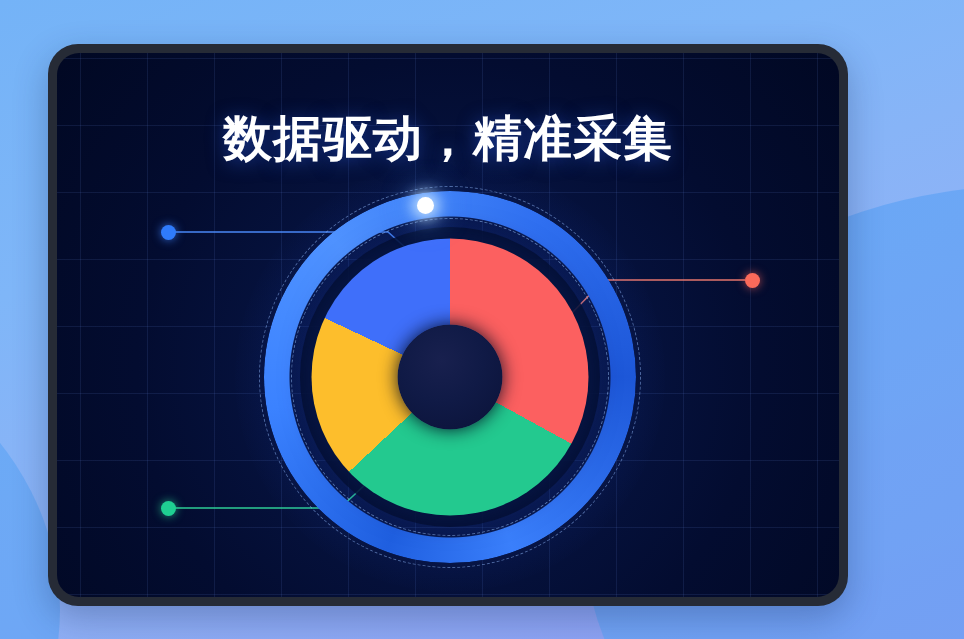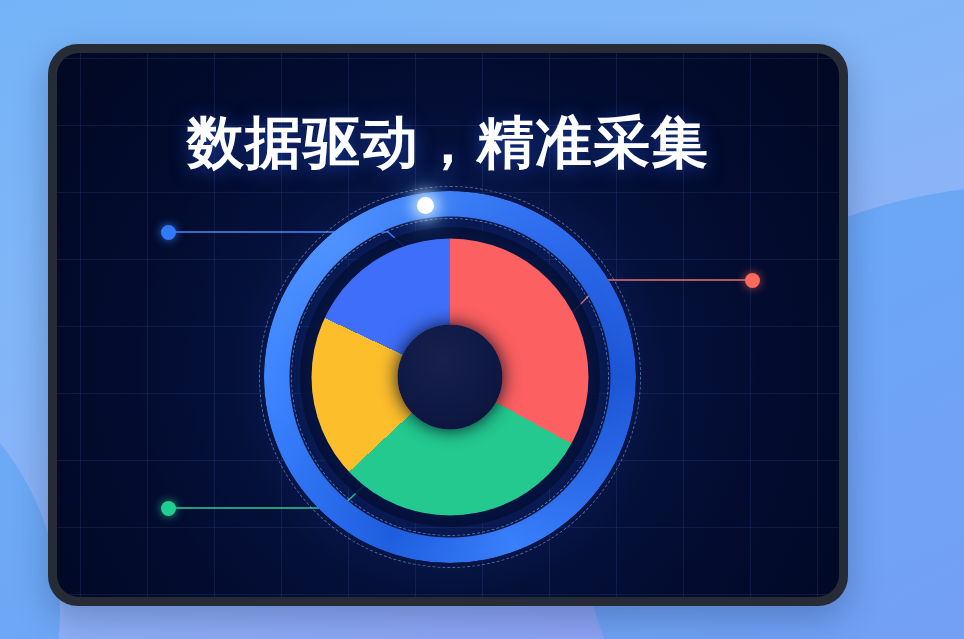--- a/index.html
+++ b/index.html
@@ -67,21 +67,21 @@
     background-position: 23px 5px;
   }
 
   
   #title {
     position: absolute;
     left: 0; right: 0;
     top: 61px;
     text-align: center;
     color: #ffffff;
-    font-size: 57px;
+    font-size: 49px;
     font-weight: bold;
     letter-spacing: 1px;
     line-height: 1;
     text-shadow: 0 2px 18px rgba(40,90,220,.55);
     white-space: nowrap;
   }
 
   
   #chart-wrap {
     position: absolute;

